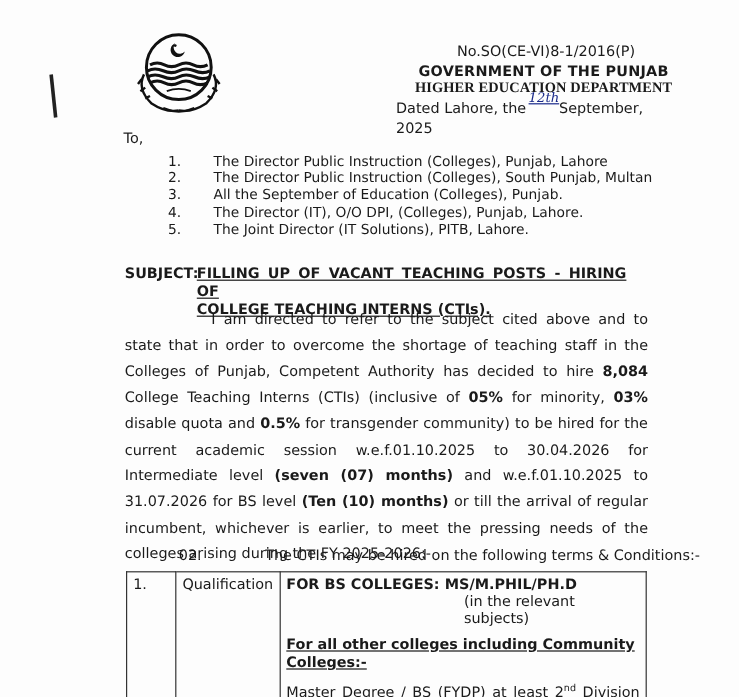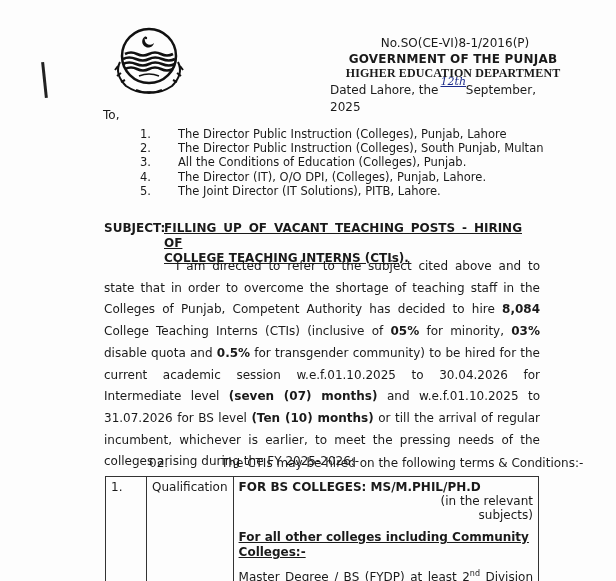--- a/index.html
+++ b/index.html
@@ -28,21 +28,21 @@
   .para1 { top:256px; }
   .para1 .indent { display:inline-block; width:72px; }
   .para2 { top:453px;margin-left:45px; }
   .para2 .pnum { display:inline-block; width:72px; }
   table.terms { position:absolute; left:105px; top:476px; width:434px; border-collapse:collapse; font-size:12px; }
   table.terms td { border:1.5px solid #333; vertical-align:top; padding:3px 5px; }
   .c1 { width:30px; }
   .c2 { width:75px; }
   .bs-row { display:flex; font-weight:bold; }
   .bs-row .lbl { width:132px; }
-  .bs-sub { padding-left:148px; line-height:14px;text-align:right; }
+  .bs-sub { padding-left:148px; line-height:14px; }
   .other { font-weight:bold; text-decoration:underline; margin-top:8px; line-height:15px; }
   .master { margin-top:6px; line-height:15px; text-align:justify; }
   sup { font-size:8px; }
 </style>
 </head>
 <body>
 
 <div class="abs logo">
   <svg width="86" height="72" viewBox="0 0 86 72">
     <circle cx="43" cy="30" r="27" fill="none" stroke="#111" stroke-width="2.5"></circle>
@@ -77,21 +77,21 @@
   <div class="row">
       <span class="num">1.</span>
       <span>The Director Public Instruction (Colleges), Punjab, Lahore</span>
     </div>
   <div class="row">
       <span class="num">2.</span>
       <span>The Director Public Instruction (Colleges), South Punjab, Multan</span>
     </div>
   <div class="row">
       <span class="num">3.</span>
-      <span>All the Conditions of Education (Colleges), Punjab.</span>
+      <span>All the September of Education (Colleges), Punjab.</span>
     </div>
   <div class="row">
       <span class="num">4.</span>
       <span>The Director (IT), O/O DPI, (Colleges), Punjab, Lahore.</span>
     </div>
   <div class="row">
       <span class="num">5.</span>
       <span>The Joint Director (IT Solutions), PITB, Lahore.</span>
     </div>
 </div>

